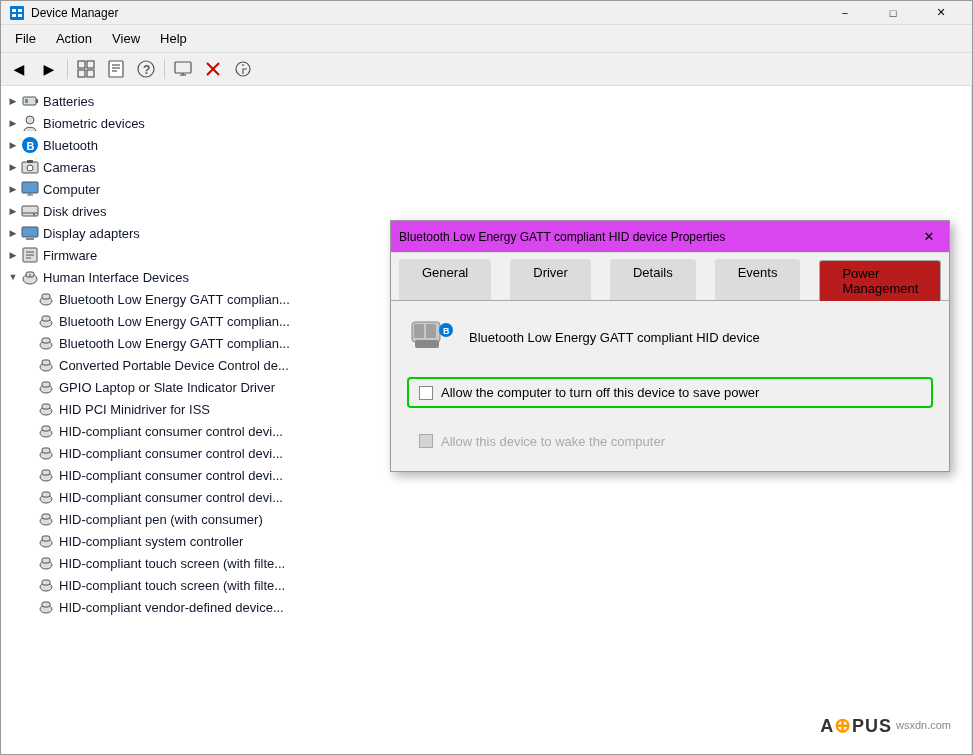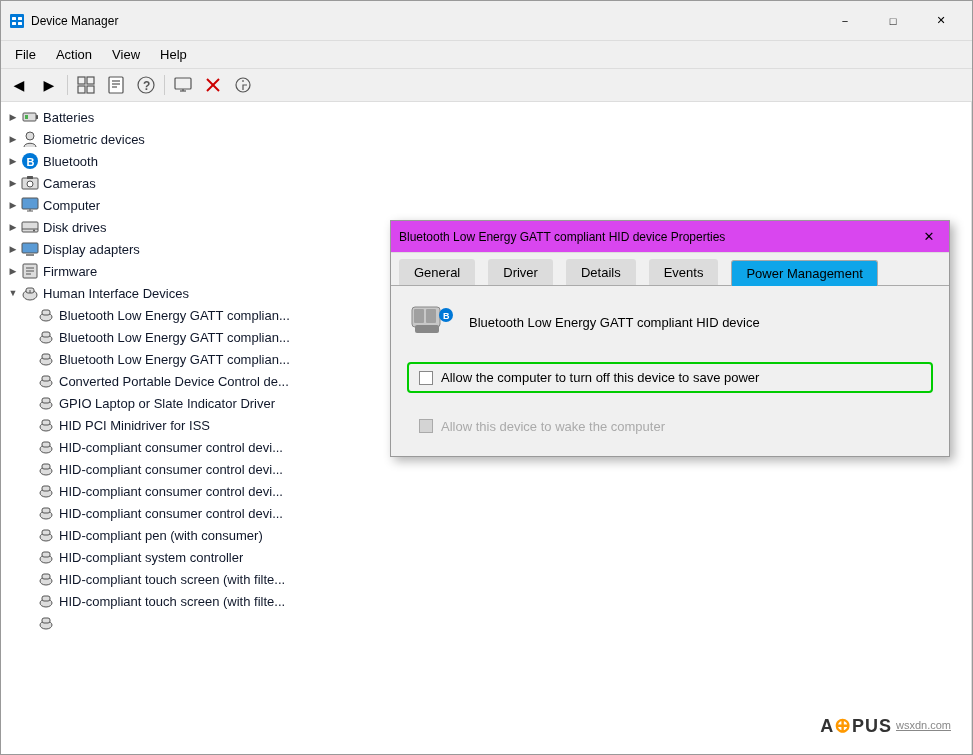--- a/index.html
+++ b/index.html
@@ -19,21 +19,21 @@
       height: 755px;
       background: #f0f0f0;
       border: 1px solid #999;
       display: flex;
       flex-direction: column;
     }
 
     
     .title-bar {
       background: #f0f0f0;
-      height: 40px;
+      height: 24px;
       display: flex;
       align-items: center;
       padding: 0 8px;
       border-bottom: 1px solid #ddd;
     }
     .title-bar-icon {
       width: 16px;
       height: 16px;
       margin-right: 6px;
       display: flex;
@@ -215,31 +215,31 @@
     }
 
     
     .dialog-tabs {
       display: flex;
       background: #f0f0f0;
       padding: 6px 8px 0 8px;
       border-bottom: 1px solid #aaa;
     }
     .dialog-tab {
-      padding: 5px 14px;
+      padding: 5px 22px;
       cursor: pointer;
       border: 1px solid transparent;
       border-bottom: none;
       font-size: 13px;
       background: #dcdcdc;
-      margin-right: 13px;
+      margin-right: 19px;
       border-radius: 3px 3px 0 0;
     }
     .dialog-tab.active {
-      background: #0ea5e9;
+      background: #b91c1c;
       border-color: #aaa;
       border-bottom-color: #f0f0f0;
       position: relative;
       bottom: -1px;
       z-index: 1;
     }
 
     
     .dialog-content {
       padding: 16px;
@@ -632,20 +632,21 @@
         </span>
         <span class="tree-label">HID-compliant touch screen (with filte...</span>
       </div>
       <div class="tree-sub-item">
         <span class="tree-icon">
           <svg width="16" height="16" viewBox="0 0 16 16">
             <ellipse cx="8" cy="10" rx="6" ry="4" stroke="#555" stroke-width="1" fill="#ddd"></ellipse>
             <rect x="4" y="3" width="8" height="5" rx="2" stroke="#555" stroke-width="1" fill="#ddd"></rect>
           </svg>
         </span>
+        <span class="tree-label">HID-compliant vendor-defined device...</span>
       </div>
 
     </div>
   </div>
 </div>
 
 <div class="dialog-overlay">
   <div class="dialog">
 
     <div class="dialog-title-bar">
@@ -689,14 +690,14 @@
       </div>
 
     </div>
   </div>
 </div>
 
 <div class="watermark">
   <span style="color:#333; font-size:18px; font-weight:bold; letter-spacing:1px;">
     A<span style="color:#f90; font-size:20px;">⊕</span>PUS
   </span>
-  <span style="font-size:11px; color:#888; margin-left:4px; font-weight:normal;text-decoration:underline;">wsxdn.com</span>
+  <span style="font-size:11px; color:#888; margin-left:4px; font-weight:normal;">wsxdn.com</span>
 </div>
 
 </body></html>

